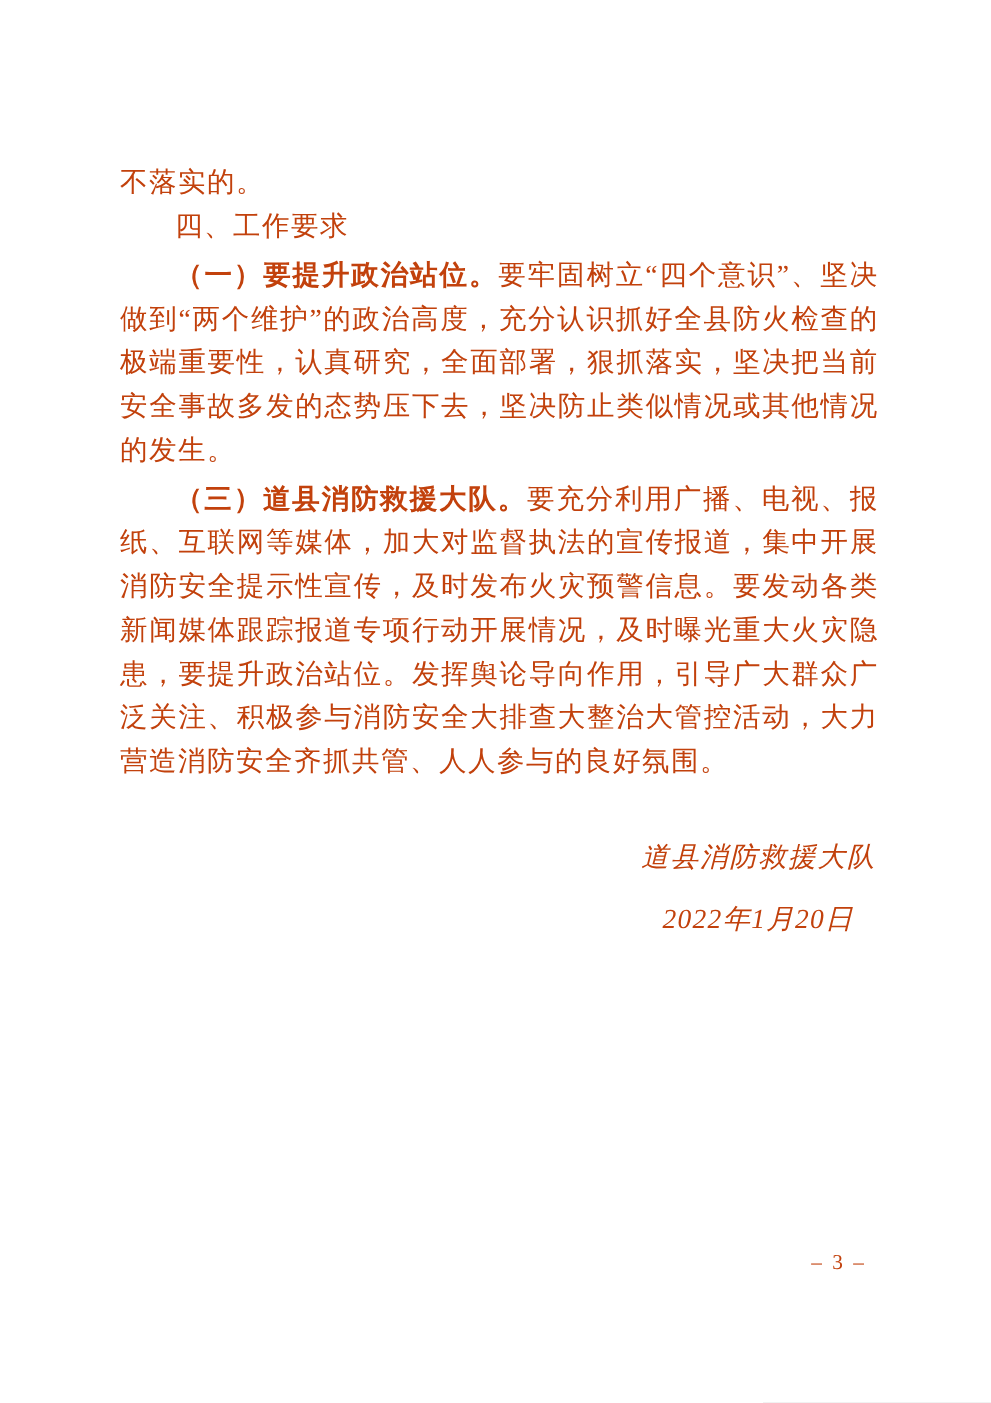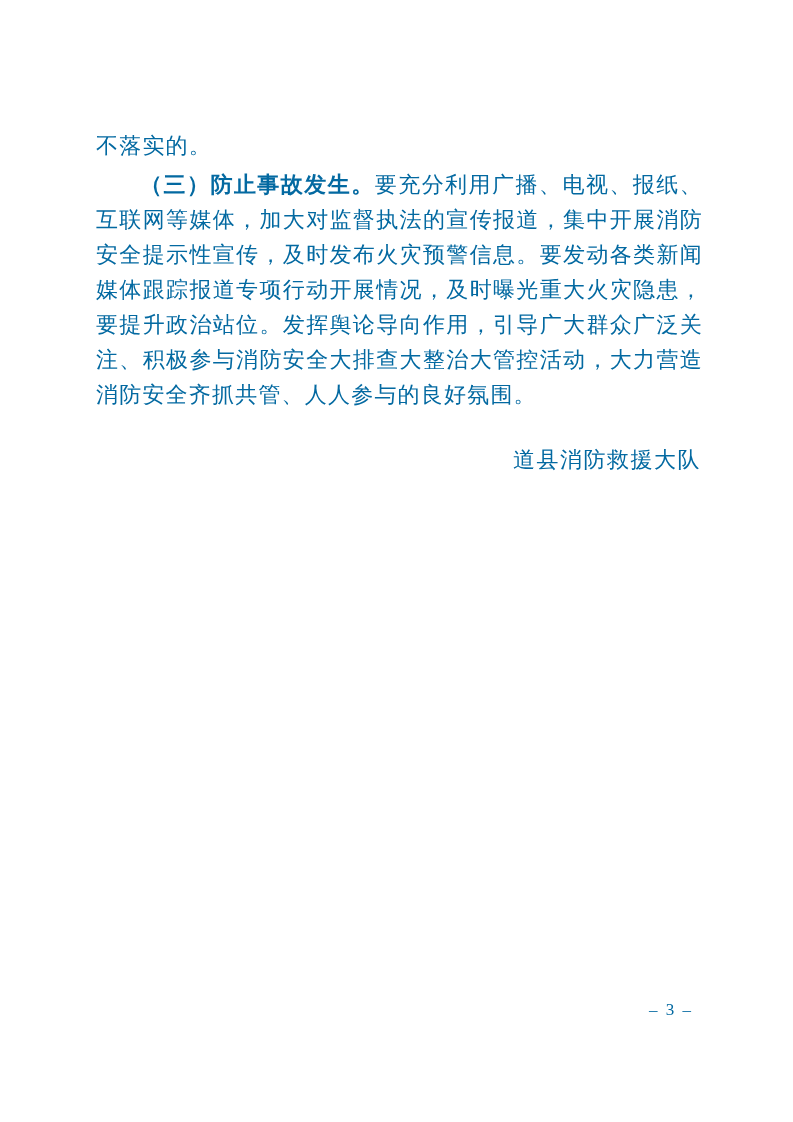--- a/index.html
+++ b/index.html
@@ -3,41 +3,42 @@
 <meta charset="utf-8">
 <style>
   html, body { margin: 0; padding: 0; background: #e8e8e8; }
   .page {
     position: relative;
     width: 793px;
     height: 1122px;
     margin: 0 auto;
     background: #ffffff;
     font-family: "Liberation Serif", "DejaVu Serif", serif;
-    color: #0369a1;
+    color: #c2410c;
     overflow: hidden;
   }
   .content {
     position: absolute;
     top: 128px;
     left: 96px;
     right: 90px;
   }
   .para {
     margin: 0;
     font-size: 22px;
     line-height: 35px;
     text-align: justify;
     letter-spacing: 1.2px;
   }
   .para.section { margin-top: 4px; }
   .indent { text-indent: 2em; }
   .lead { font-weight: bold; }
   .signature-block {
-    margin-top: 30px;
+    margin-top: 42px;
+    font-style: italic;
   }
   .signature {
     margin: 0;
     font-size: 22px;
     line-height: 35px;
     text-align: right;
     letter-spacing: 1.5px;
     padding-right: 2px;
   }
   .date {
@@ -58,25 +59,28 @@
   }
 </style>
 </head>
 <body>
 
 <div class="page">
   <div class="content">
 
     <p class="para"><span>不落实的。</span></p>
 
+    <p class="para indent"><span>四、工作要求</span></p>
+
+    <p class="para indent section"><span class="lead">（一）要提升政治站位。</span><span>要牢固树立“四个意识”、坚决做到“两个维护”的政治高度，充分认识抓好全县防火检查的极端重要性，认真研究，全面部署，狠抓落实，坚决把当前安全事故多发的态势压下去，坚决防止类似情况或其他情况的发生。</span></p>
 
 
-
-    <p class="para indent section"><span class="lead">（三）防止事故发生。</span><span>要充分利用广播、电视、报纸、互联网等媒体，加大对监督执法的宣传报道，集中开展消防安全提示性宣传，及时发布火灾预警信息。要发动各类新闻媒体跟踪报道专项行动开展情况，及时曝光重大火灾隐患，要提升政治站位。发挥舆论导向作用，引导广大群众广泛关注、积极参与消防安全大排查大整治大管控活动，大力营造消防安全齐抓共管、人人参与的良好氛围。</span></p>
+    <p class="para indent section"><span class="lead">（三）道县消防救援大队。</span><span>要充分利用广播、电视、报纸、互联网等媒体，加大对监督执法的宣传报道，集中开展消防安全提示性宣传，及时发布火灾预警信息。要发动各类新闻媒体跟踪报道专项行动开展情况，及时曝光重大火灾隐患，要提升政治站位。发挥舆论导向作用，引导广大群众广泛关注、积极参与消防安全大排查大整治大管控活动，大力营造消防安全齐抓共管、人人参与的良好氛围。</span></p>
 
     <div class="signature-block">
       <p class="signature">道县消防救援大队</p>
+      <p class="date">2022年1月20日</p>
     </div>
 
   </div>
 
   <div class="page-number">– 3 –</div>
 </div>
 
 </body></html>

